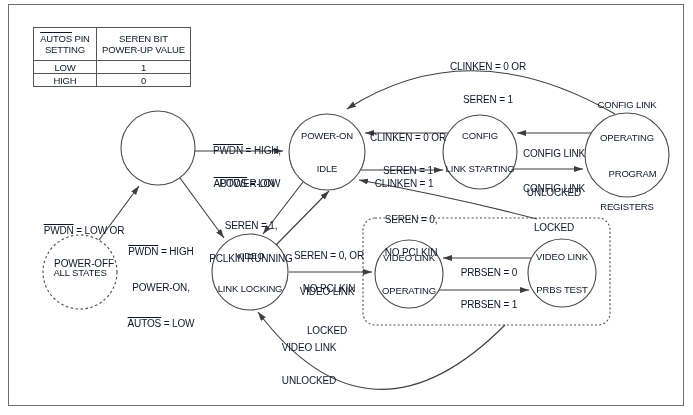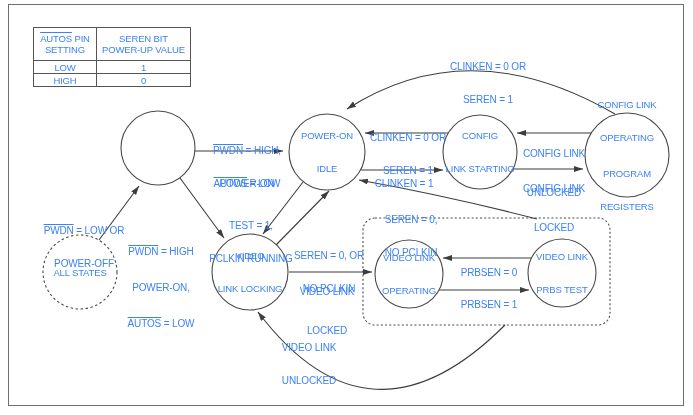--- a/index.html
+++ b/index.html
@@ -1,36 +1,36 @@
 <!DOCTYPE html>
 <html><head>
 <meta charset="utf-8">
 <style>
   html,body{margin:0;padding:0;background:#fff;}
   .canvas{position:relative;width:693px;height:415px;background:#ffffff;overflow:hidden;
-          font-family:"Liberation Sans",sans-serif;color:#3b82f6;}
+          font-family:"Liberation Sans",sans-serif;color:#0f172a;}
   .frame{position:absolute;left:8px;top:4px;width:674px;height:400px;border:1.2px solid #6e6e6e;}
   svg.shapes{position:absolute;left:0;top:0;width:693px;height:415px;}
 
   
   table.legend{position:absolute;left:33px;top:27px;border-collapse:collapse;table-layout:fixed;}
   table.legend th,table.legend td{border:1px solid #555;font-size:9.5px;font-weight:normal;
       text-align:center;vertical-align:middle;padding:0;line-height:11px;letter-spacing:-0.15px;}
   table.legend th{height:32px;}
   table.legend td{height:12px;}
   .c1{width:62px;} .c2{width:93px;}
 
   
   .elabel{position:absolute;transform:translateX(-50%);text-align:center;font-size:10px;
           line-height:11px;letter-spacing:-0.15px;white-space:pre;}
   .lh13{line-height:13px;}
   .lh12{line-height:12px;}
   .state-label{position:absolute;transform:translate(-50%,-50%);text-align:center;font-size:9.5px;
           line-height:11px;letter-spacing:-0.15px;white-space:pre;}
-  .gap{margin-top:3px;}
+  .gap{margin-top:3px;text-align:right;}
   .ov{text-decoration:overline;}
 </style>
 </head>
 <body>
 
 <div class="canvas">
   <div class="frame"></div>
 
   <svg class="shapes" viewBox="0 0 693 415">
     <defs>
@@ -149,21 +149,21 @@
   <div class="elabel" style="left:84px;top:203px;">
     <div><span class="ov">PWDN</span><span> = LOW OR</span></div>
     <div>POWER-OFF</div>
   </div>
   <div class="elabel lh12" style="left:161px;top:222px;">
     <div><span class="ov">PWDN</span><span> = HIGH</span></div>
     <div>POWER-ON,</div>
     <div><span class="ov">AUTOS</span><span> = LOW</span></div>
   </div>
   <div class="elabel" style="left:251px;top:198px;">
-    <div>TEST = 1,</div>
+    <div>SEREN = 1,</div>
     <div>PCLKIN RUNNING</div>
   </div>
   <div class="elabel" style="left:329px;top:228px;">
     <div>SEREN = 0, OR</div>
     <div>NO PCLKIN</div>
   </div>
   <div class="elabel" style="left:411px;top:192px;">
     <div>SEREN = 0,</div>
     <div>NO PCLKIN</div>
   </div>

